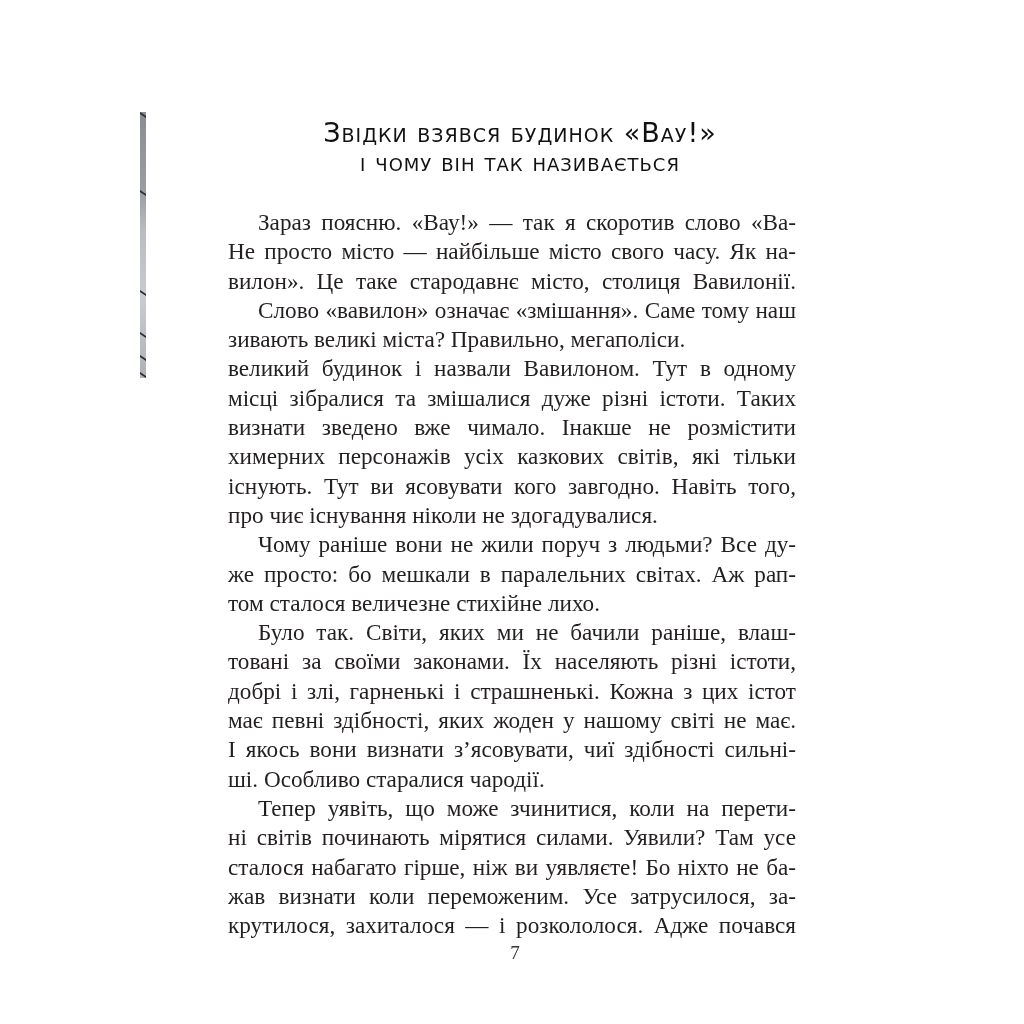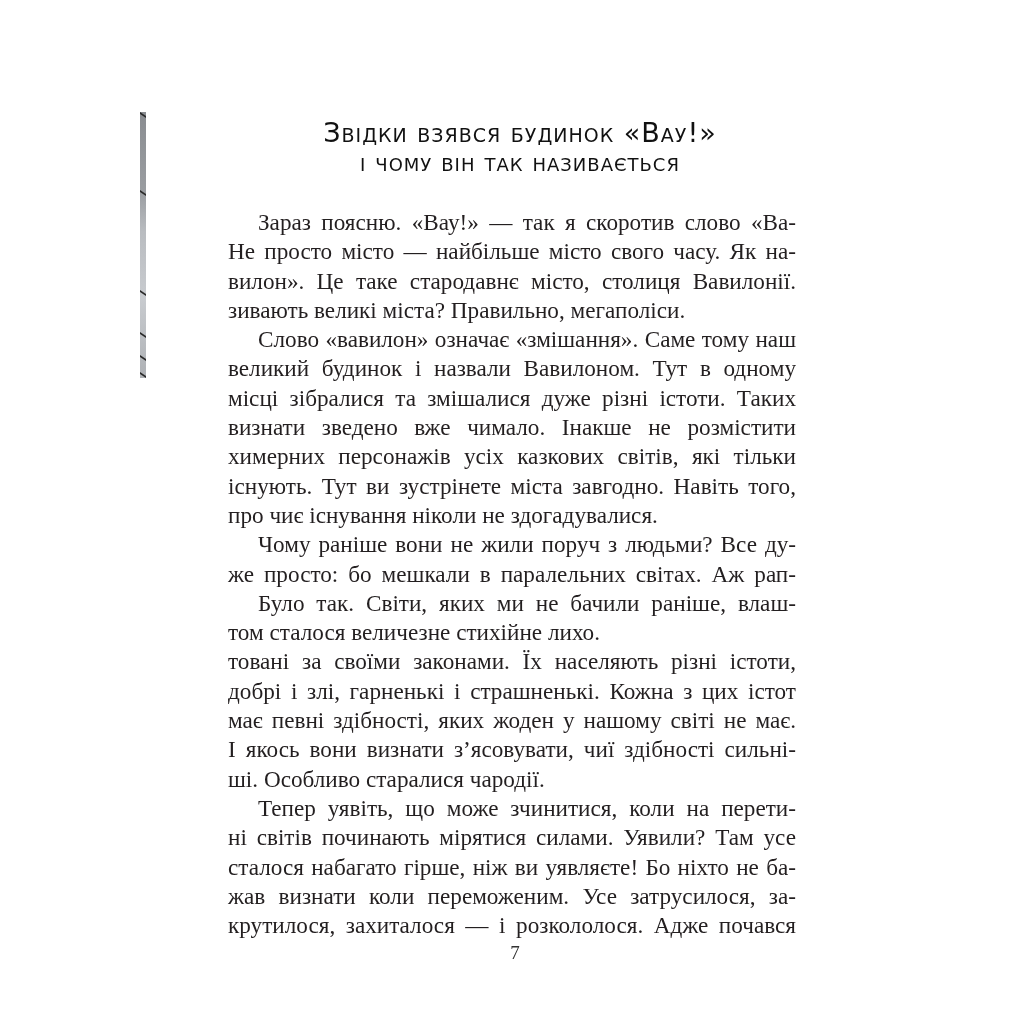--- a/index.html
+++ b/index.html
@@ -50,35 +50,35 @@
   <h1 class="title" style="margin:0;">
     <span class="l1">Звідки взявся будинок «Вау!»</span>
     <span class="l2">і чому він так називається</span>
   </h1>
 
   <div class="body-text">
 
     <span class="line indent">Зараз поясню. «Вау!» — так я скоротив слово «Ва-</span>
     <span class="line">Не просто місто — найбільше місто свого часу. Як на-</span>
     <span class="line">вилон». Це таке стародавнє місто, столиця Вавилонії.</span>
+    <span class="line indent">Слово «вавилон» означає «змішання». Саме тому наш</span>
+
     <span class="line last">зивають великі міста? Правильно, мегаполіси.</span>
-
-    <span class="line indent">Слово «вавилон» означає «змішання». Саме тому наш</span>
     <span class="line">великий будинок і назвали Вавилоном. Тут в одному</span>
     <span class="line">місці зібралися та змішалися дуже різні істоти. Таких</span>
     <span class="line">визнати зведено вже чимало. Інакше не розмістити</span>
     <span class="line">химерних персонажів усіх казкових світів, які тільки</span>
-    <span class="line">існують. Тут ви зустрінете міста завгодно. Навіть того,</span>
+    <span class="line">існують. Тут ви ясовувати кого завгодно. Навіть того,</span>
     <span class="line last">про чиє існування ніколи не здогадувалися.</span>
 
     <span class="line indent">Чому раніше вони не жили поруч з людьми? Все ду-</span>
     <span class="line">же просто: бо мешкали в паралельних світах. Аж рап-</span>
+    <span class="line last">том сталося величезне стихійне лихо.</span>
+
     <span class="line indent">Було так. Світи, яких ми не бачили раніше, влаш-</span>
-
-    <span class="line last">том сталося величезне стихійне лихо.</span>
     <span class="line">товані за своїми законами. Їх населяють різні істоти,</span>
     <span class="line">добрі і злі, гарненькі і страшненькі. Кожна з цих істот</span>
     <span class="line">має певні здібності, яких жоден у нашому світі не має.</span>
     <span class="line">І якось вони визнати з’ясовувати, чиї здібності сильні-</span>
     <span class="line last">ші. Особливо старалися чародії.</span>
 
     <span class="line indent">Тепер уявіть, що може зчинитися, коли на перети-</span>
     <span class="line">ні світів починають мірятися силами. Уявили? Там усе</span>
     <span class="line">сталося набагато гірше, ніж ви уявляєте! Бо ніхто не ба-</span>
     <span class="line">жав визнати коли переможеним. Усе затрусилося, за-</span>

